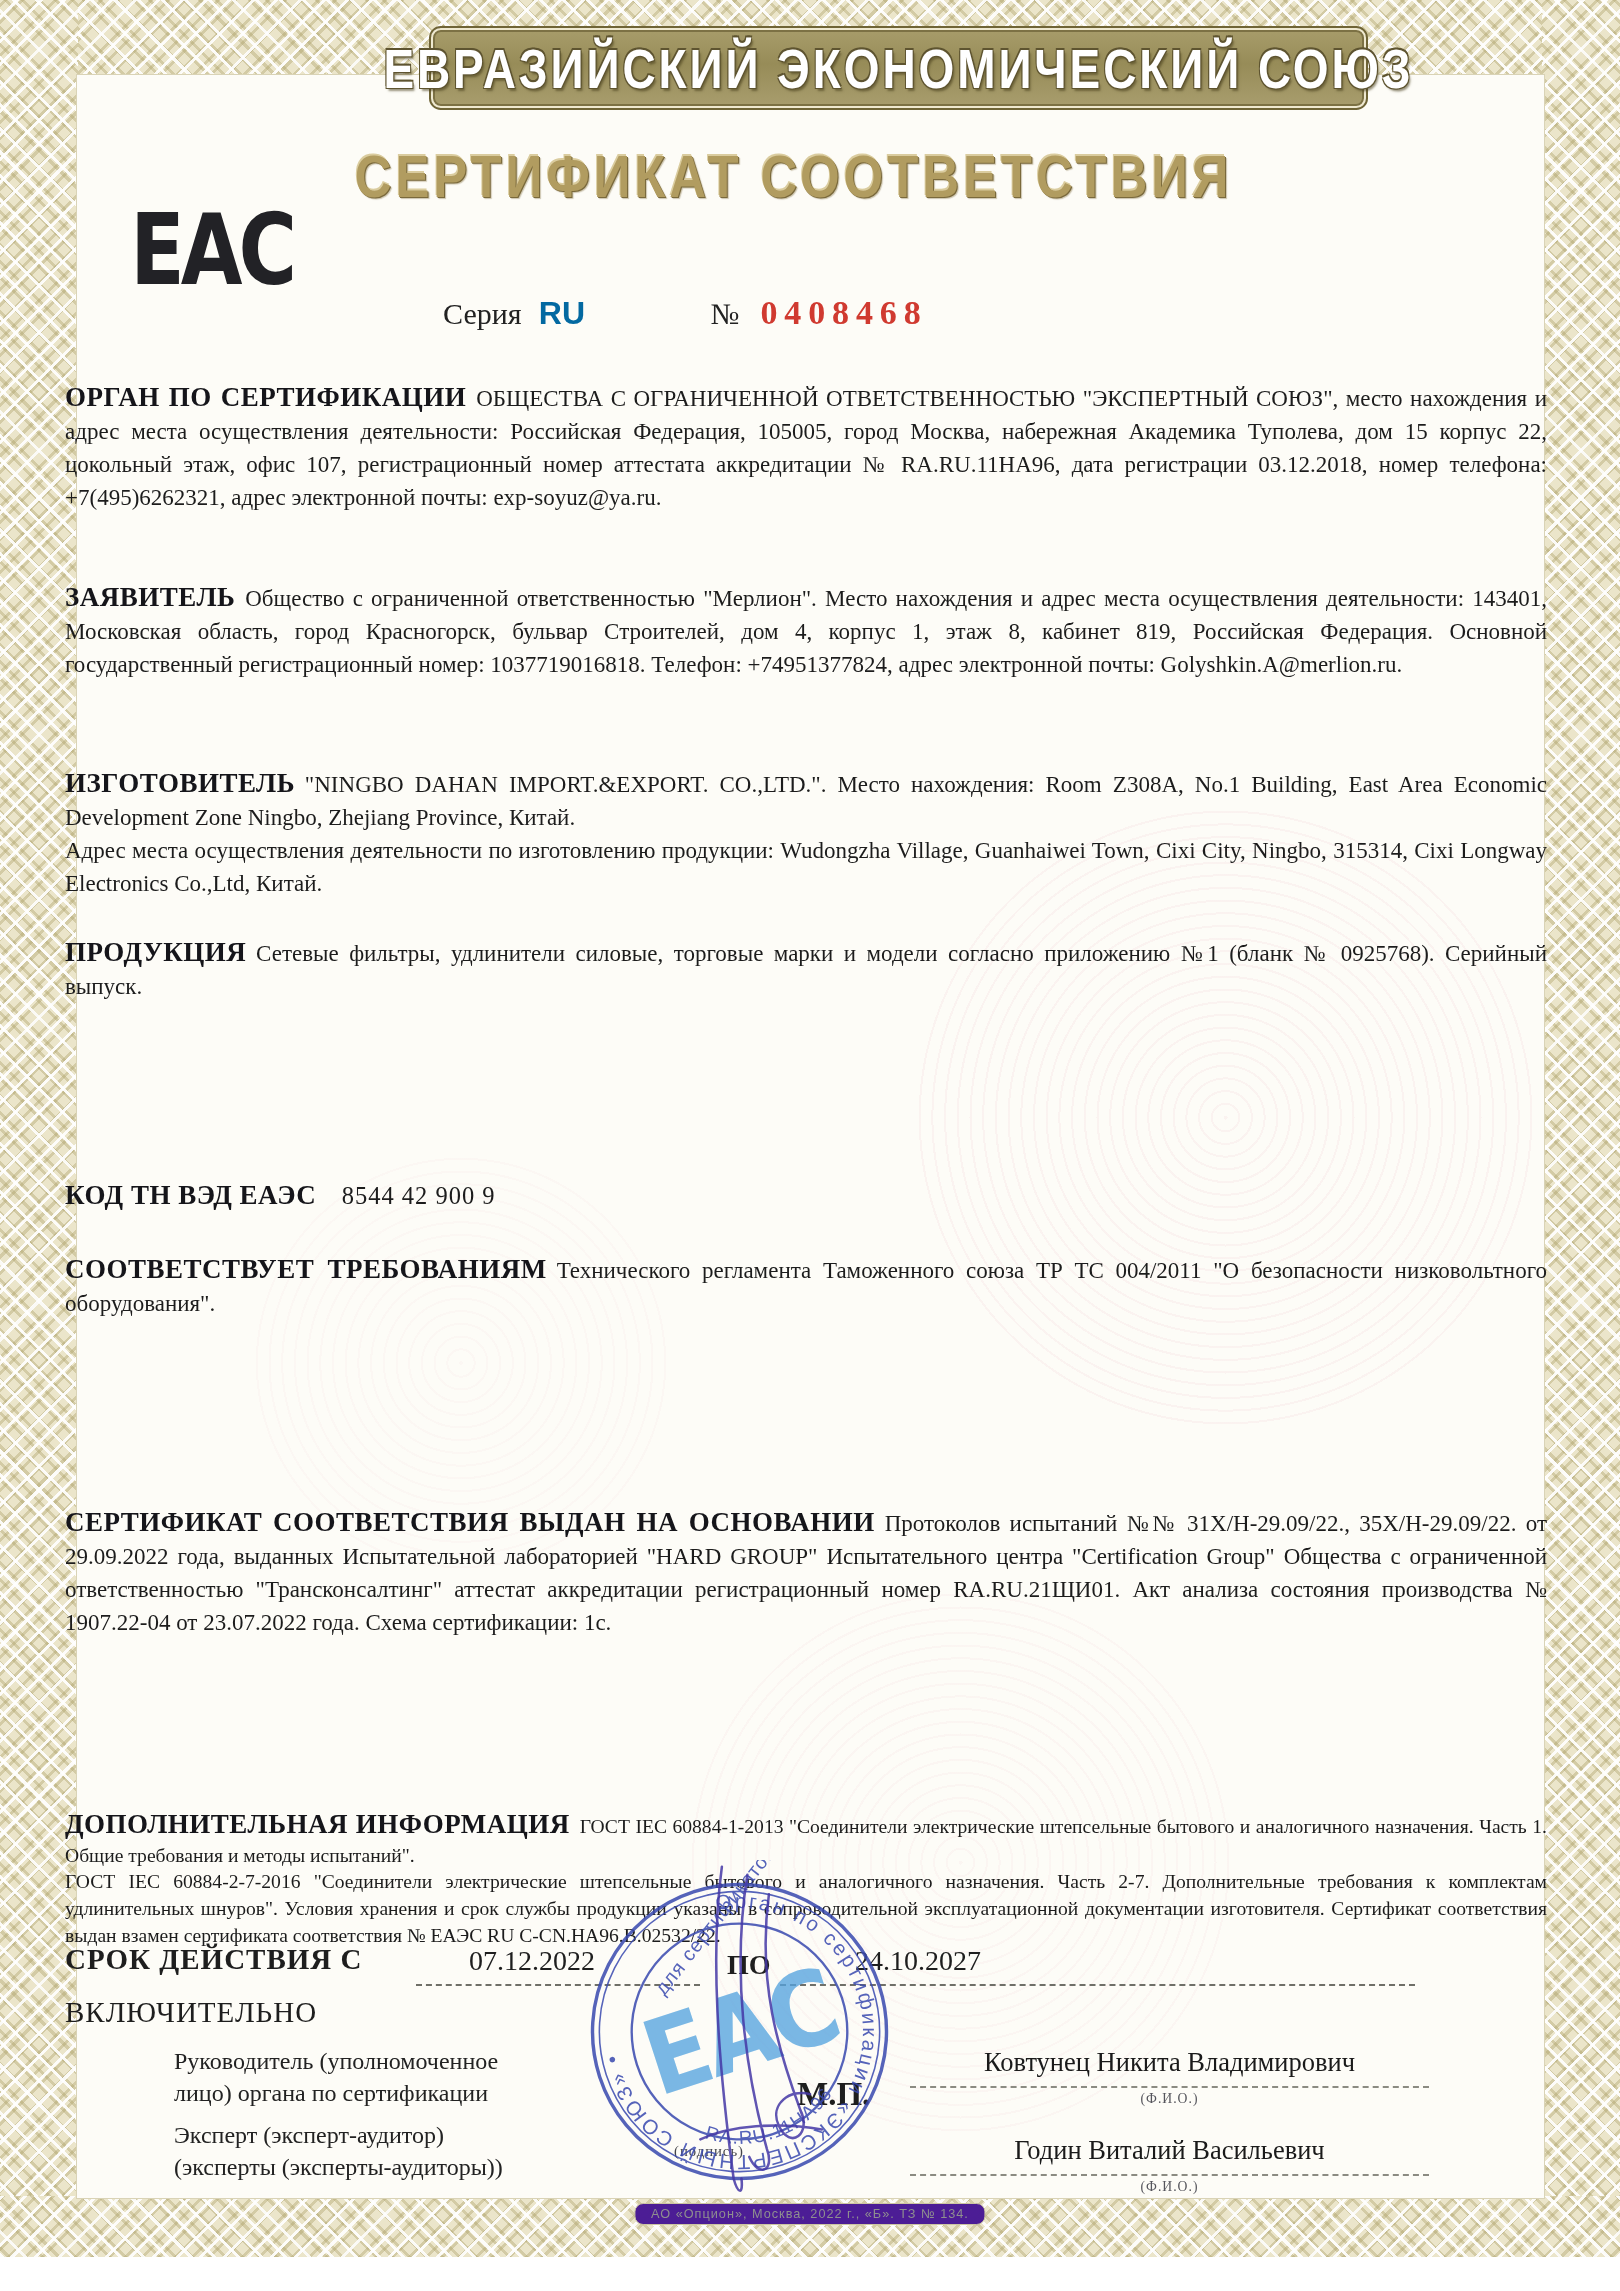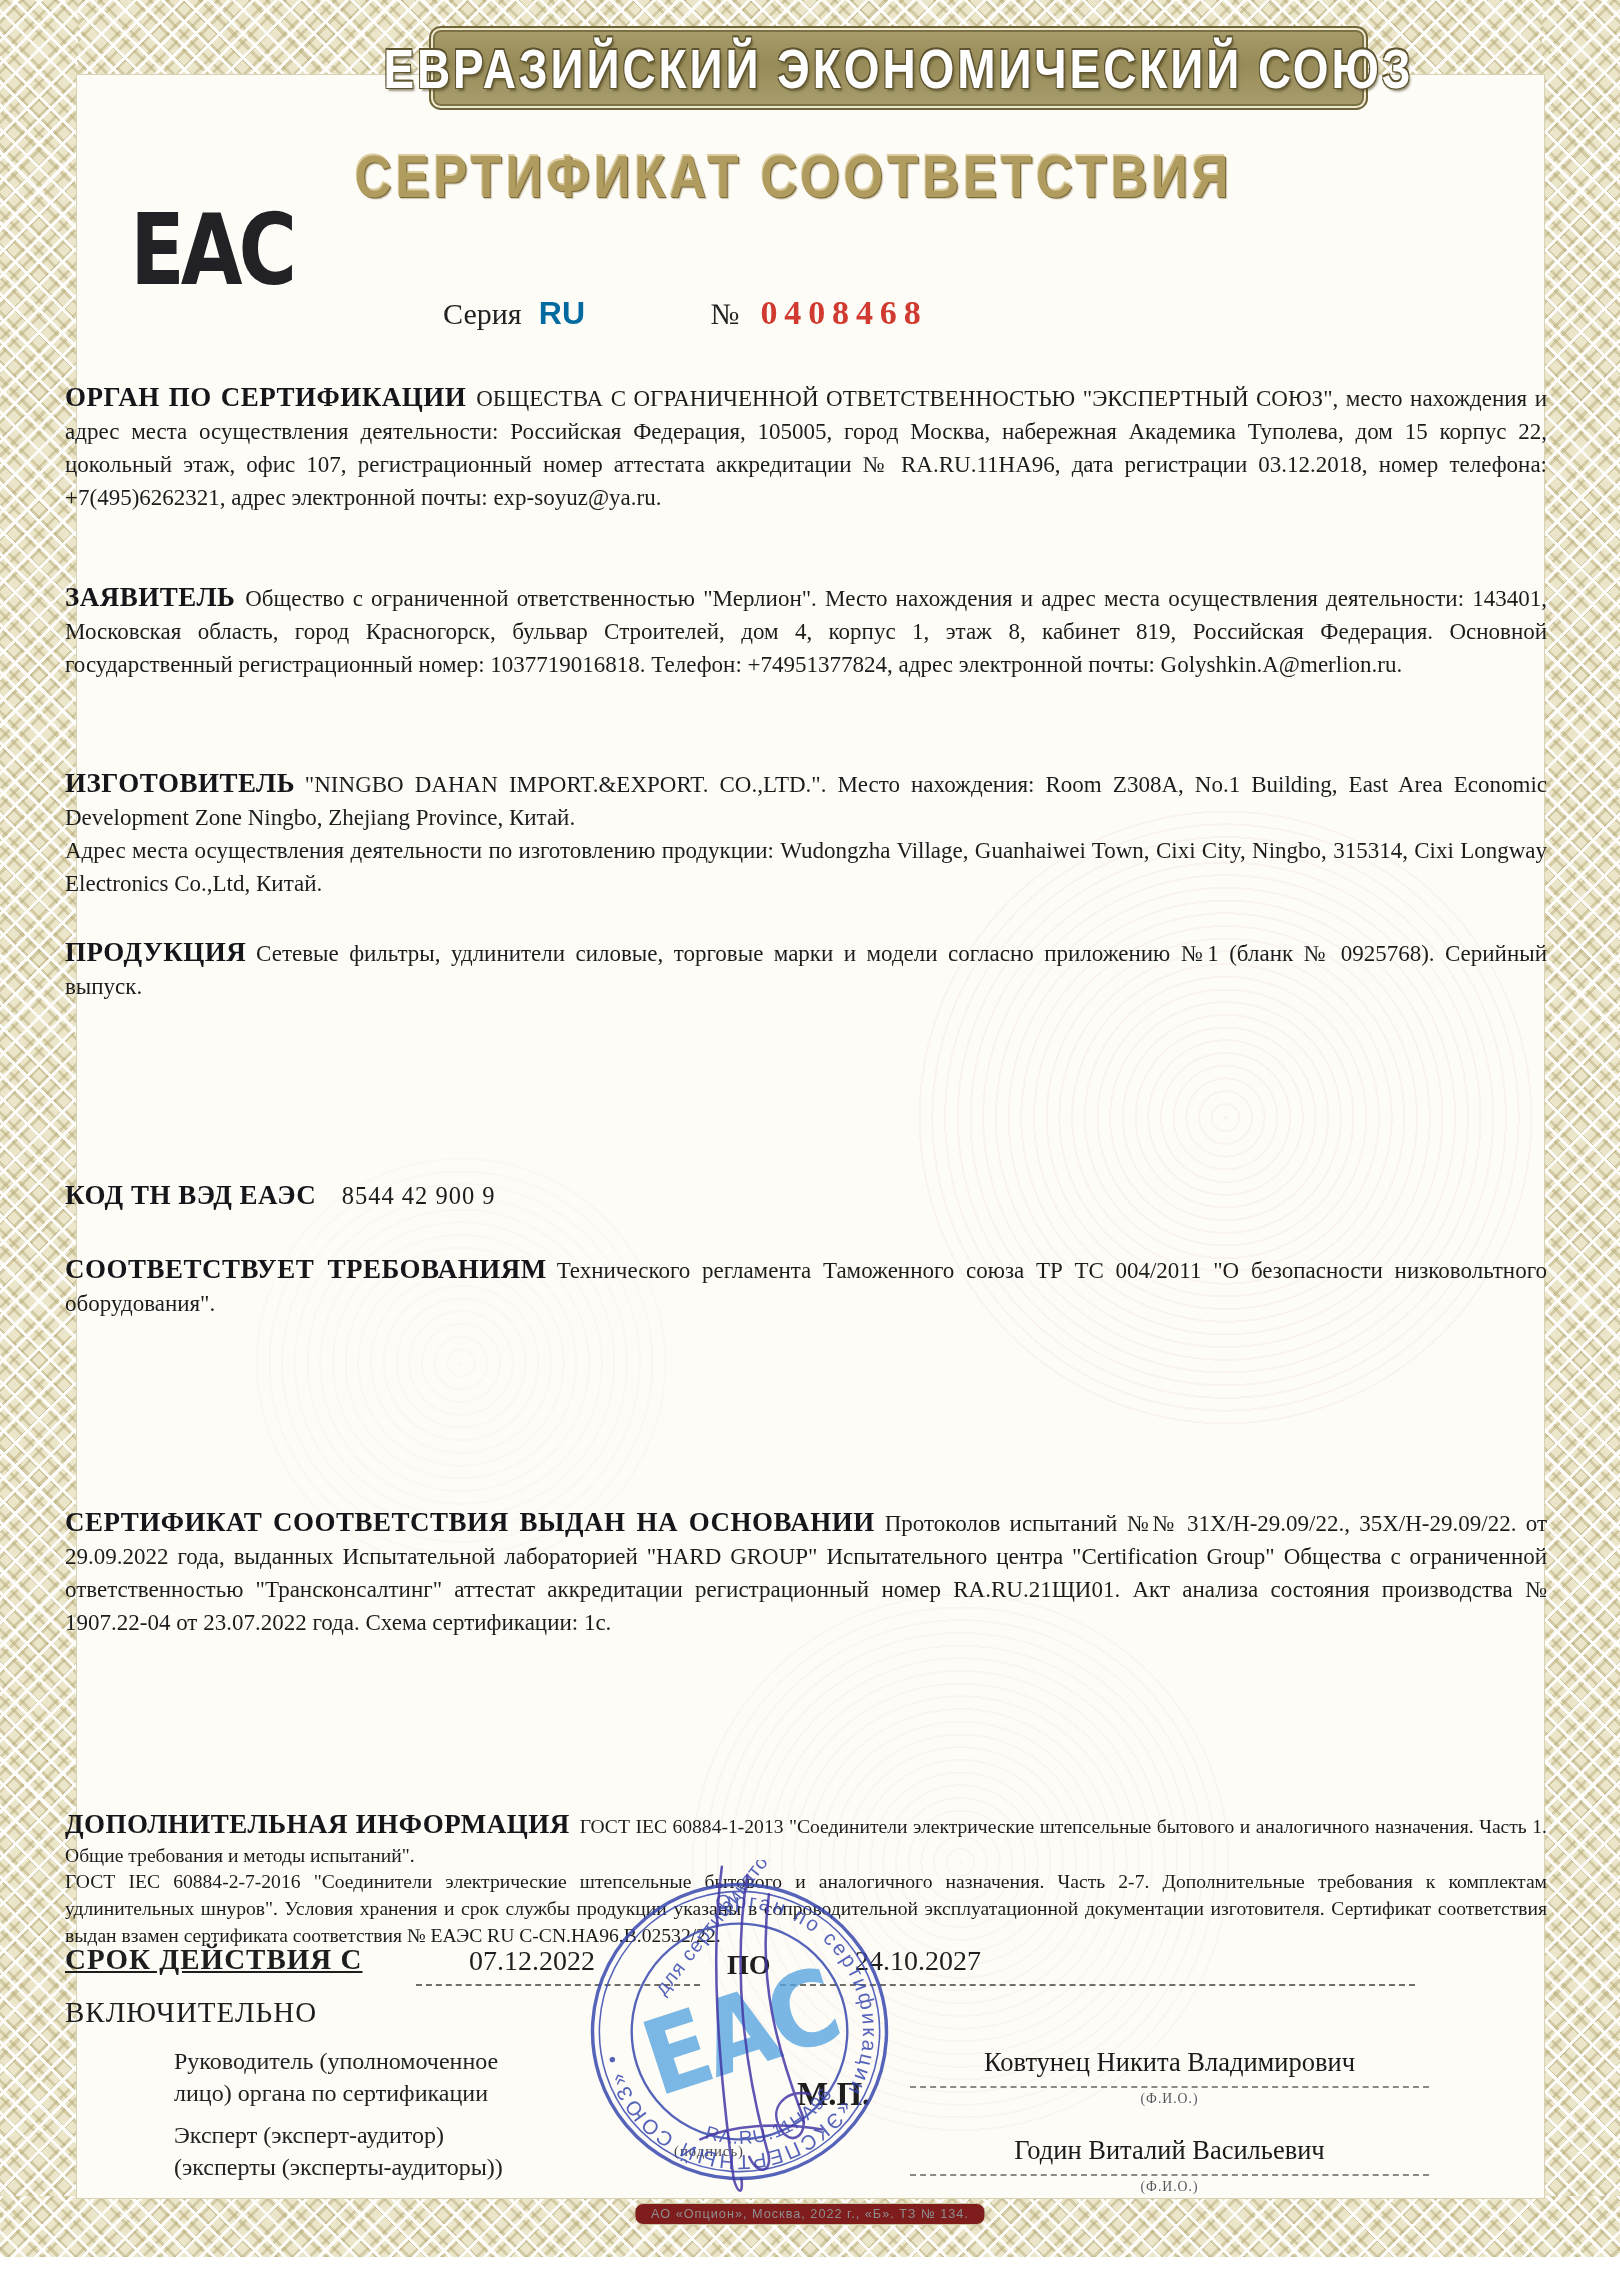--- a/index.html
+++ b/index.html
@@ -76,42 +76,42 @@
     position:absolute;left:65px;width:1482px;
     font-size:23px;line-height:1.42;text-align:justify;color:#1c1c1c;
   }
   .sec b.h{
     font-size:27px;letter-spacing:0.5px;font-weight:700;color:#15151a;
   }
   .sec .gap{display:inline-block;width:9.8px;}
   .tnved-code{font-size:24.5px;letter-spacing:1px;margin-left:25.5px;}
   .small-sec{font-size:19.6px;line-height:1.37;}
   .validity-heading{
-    position:absolute;left:65px;top:1943px;font-size:29px;font-weight:700;letter-spacing:1px;text-decoration:underline;
+    position:absolute;left:65px;top:1943px;font-size:29px;font-weight:700;letter-spacing:1px;
   }
   .validity-from{position:absolute;left:469px;top:1945px;font-size:28px;}
   .validity-line1{position:absolute;left:416px;top:1984px;width:284px;border-top:2px dashed #6f6f68;}
   .validity-to-label{position:absolute;left:727px;top:1949px;font-size:28px;font-weight:700;}
   .validity-to{position:absolute;left:855px;top:1945px;font-size:28px;}
   .validity-line2{position:absolute;left:780px;top:1984px;width:635px;border-top:2px dashed #6f6f68;}
   .validity-incl{position:absolute;left:65px;top:1996px;font-size:29px;font-weight:400;letter-spacing:1px;}
   .sig-label{position:absolute;left:174px;width:343px;font-size:24px;line-height:1.35;color:#222;}
   .sig-label-head{top:2045px;}
   .sig-label-expert{top:2119px;}
   .mp{position:absolute;left:797px;top:2076px;font-size:33px;font-weight:700;}
   .podpis{position:absolute;left:674px;top:2143px;font-size:14.7px;color:#44444a;letter-spacing:1px;}
   .name-block{position:absolute;left:910px;width:519px;text-align:center;}
   .name-block .nm{font-size:26.5px;color:#1a1a1a;padding-bottom:7.8px;border-bottom:2px dashed #8b8b82;display:block;margin-top:16px;}
   .name-block .cap{font-size:13.7px;color:#55555c;letter-spacing:1px;margin-top:2.9px;display:block;}
   .nb1{top:2031px;}
   .nb2{top:2119px;}
   .stamp-wrap{position:absolute;left:568px;top:1860px;width:343px;height:343px;pointer-events:none;}
   .imprint{
     position:absolute;left:50%;top:2203px;transform:translateX(-50%);
-    background:#7f1d1d;border:1px solid #ccc5a2;border-radius:8.8px;padding:2.9px 15.7px;
+    background:#4c1d95;border:1px solid #ccc5a2;border-radius:8.8px;padding:2.9px 15.7px;
     font-family:"Liberation Sans",sans-serif;font-size:12.7px;color:#8f8f8f;letter-spacing:1px;white-space:nowrap;
   }
 </style>
 </head>
 <body>
 
 <div class="page">
 
   <div class="lattice strip-top"></div>
   <div class="lattice strip-left"></div>

